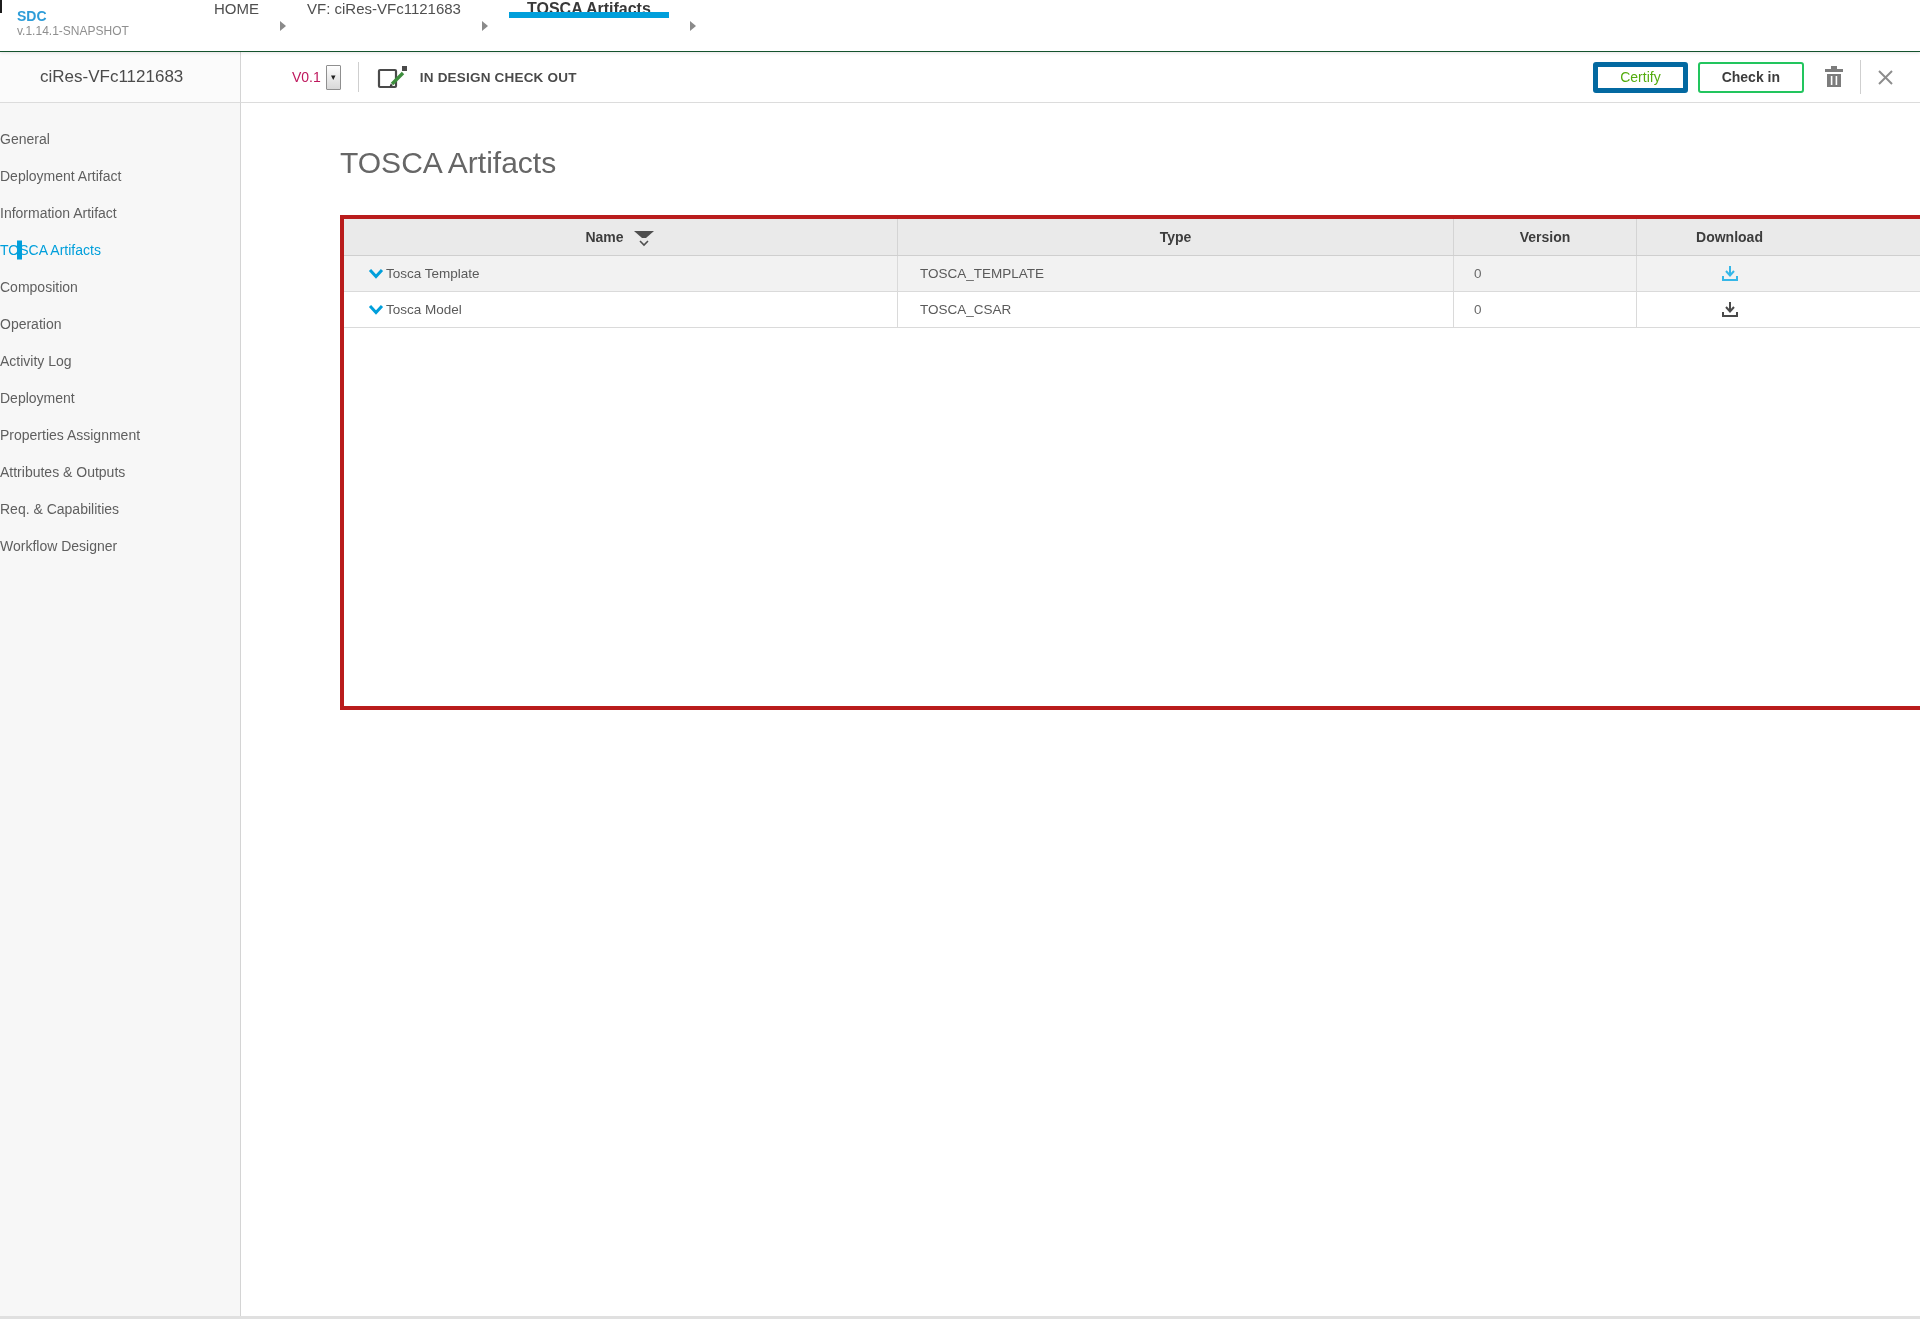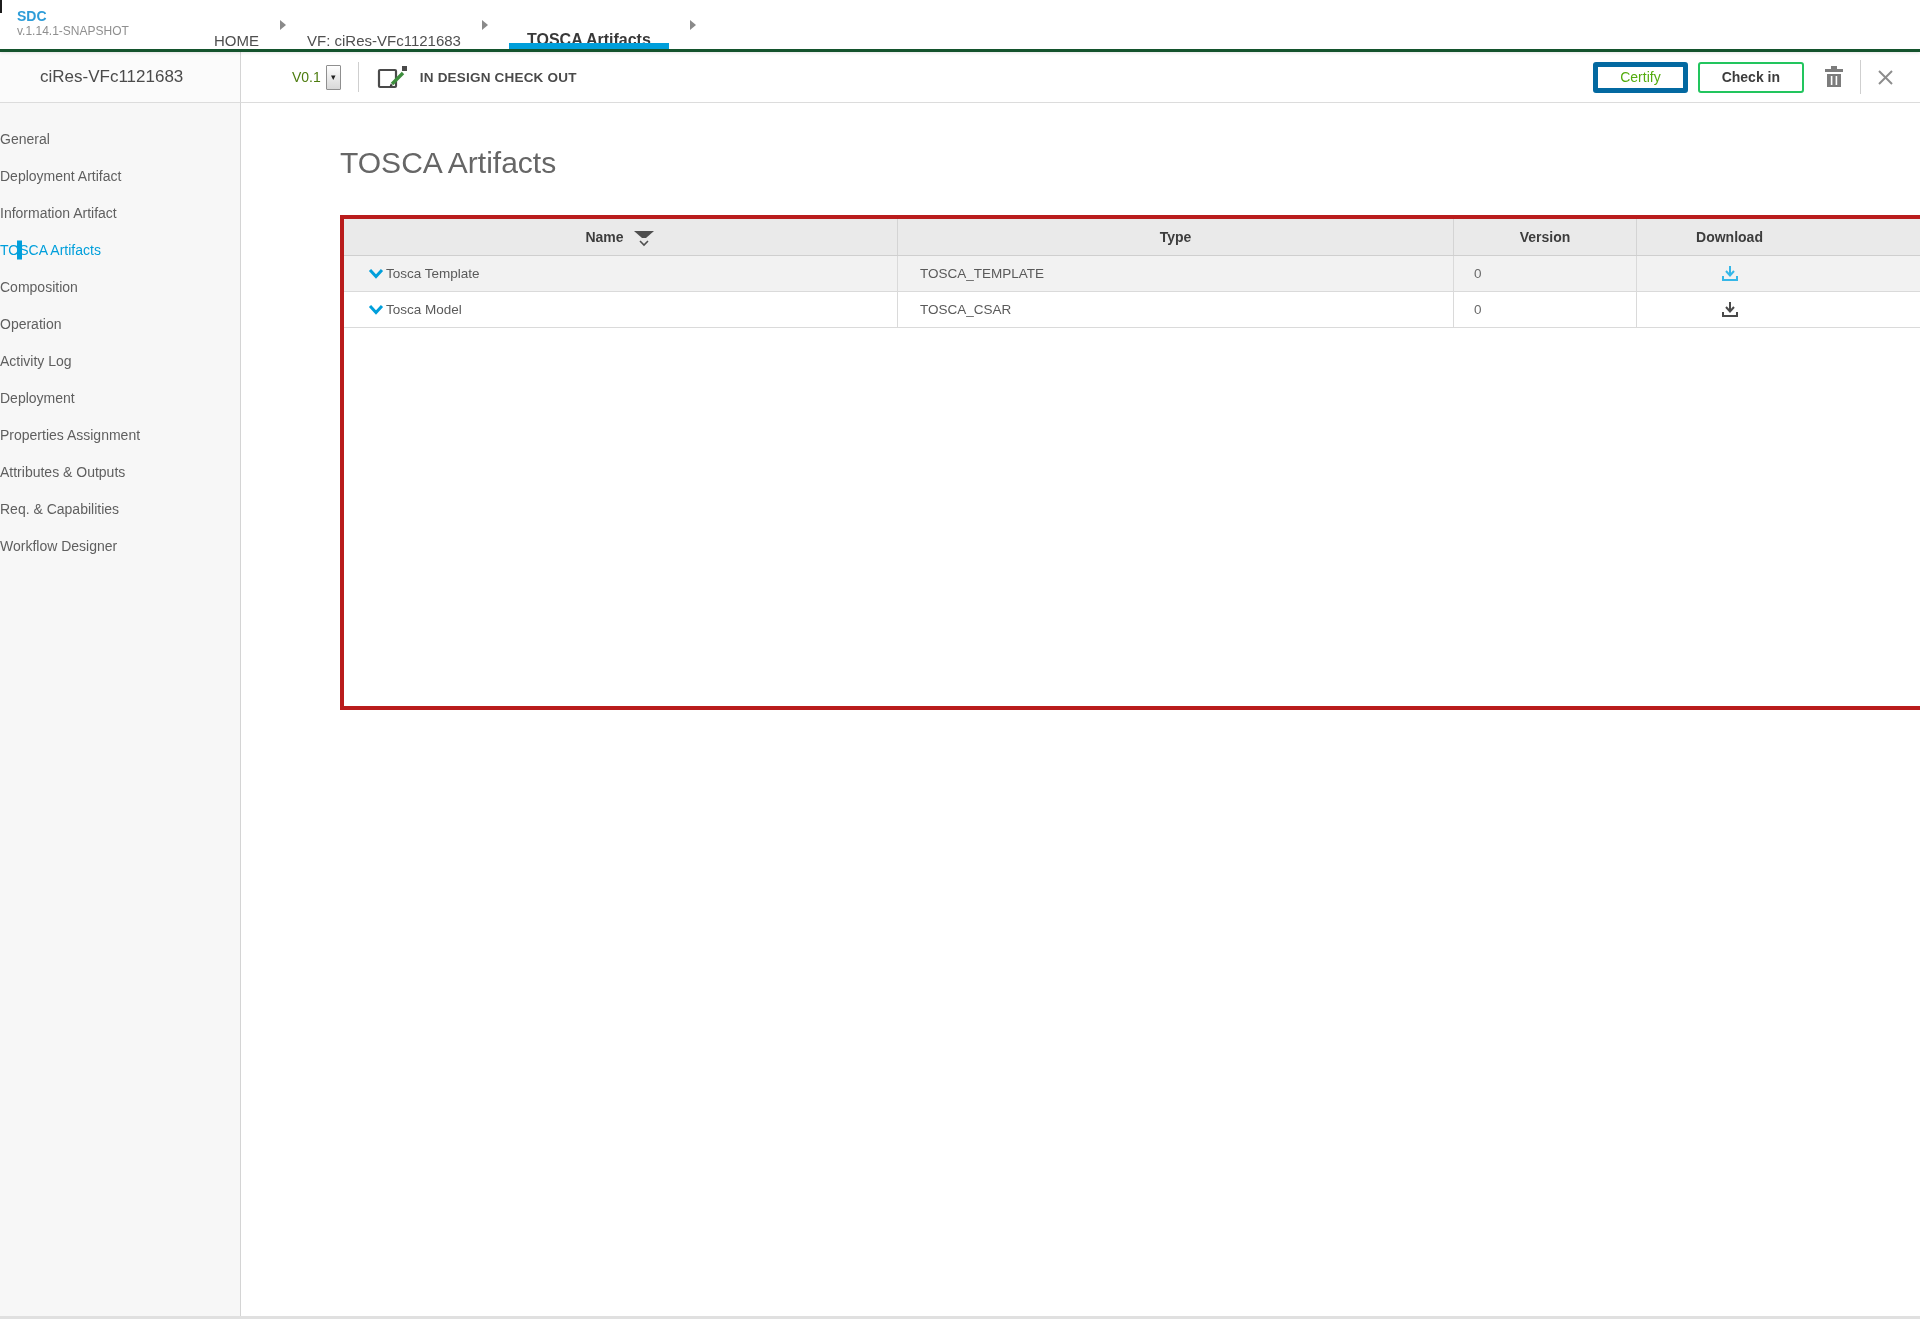--- a/index.html
+++ b/index.html
@@ -1,44 +1,44 @@
 <!DOCTYPE html>
 <html><head>
 <meta charset="utf-8">
 <style>
   * { margin:0; padding:0; box-sizing:border-box; }
   html,body { width:1920px; height:1319px; overflow:hidden; background:#fff;
               font-family:"Liberation Sans", sans-serif; color:#5a5a5a; }
 
   
   .top-header { position:absolute; top:0; left:0; width:1920px; height:52px;
-                background:#fff; border-bottom:3px solid #14532d;
+                background:#fff; border-bottom:1px solid #14532d;
                 box-shadow:0 1px 3px rgba(0,0,0,.10); z-index:20;
                 display:flex; align-items:stretch; }
   .corner-mark { position:absolute; left:0; top:0; width:2px; height:13px; background:#1c1c1c; }
   .logo-block { width:214px; padding:9px 0 0 17px; }
   .logo-title { color:#2d9cd8; font-weight:700; font-size:14px; line-height:15px; }
   .logo-version { color:#8f8f8f; font-size:12px; line-height:14px; }
-  .breadcrumb { display:flex; align-items:flex-end; }
+  .breadcrumb { display:flex; align-items:flex-start; }
   .crumb { display:flex; align-items:center; font-size:15px; color:#4f4f4f; cursor:pointer; }
   .crumb.active { font-weight:700; font-size:16px; color:#383838; position:relative; padding:0 18px; }
   .crumb.active::after { content:""; position:absolute; left:0; right:0; bottom:0; height:6px; background:#009fdb; }
   .crumb-arrow { width:0; height:0; border-left:6px solid #8a8a8a;
                  border-top:5px solid transparent; border-bottom:5px solid transparent;
                  margin:0 21px; align-self:center; }
 
   
   .second-row { position:absolute; top:52px; left:0; width:1920px; height:51px; display:flex; z-index:10; }
   .component-header { width:241px; height:51px; background:#fbfbfb;
                       border-right:1px solid #d4d4d4; border-bottom:1px solid #dcdcdc;
                       display:flex; align-items:center; padding-left:40px; }
   .component-title { font-size:17px; font-weight:400; color:#4b4b4b; }
   .toolbar { flex:1; height:51px; background:#fff; border-bottom:1px solid #dcdcdc;
              display:flex; align-items:center; padding-right:25px; }
-  .version-label { margin-left:51px; font-size:14px; color:#4d7c0f; }
+  .version-label { margin-left:51px; font-size:14px; color:#be185d; }
   .version-spinner { margin-left:5px; width:15px; height:25px; border:1px solid #8f8f8f;
                      background:linear-gradient(#fefefe,#d8d8d8); border-radius:1px;
                      display:flex; align-items:center; justify-content:center;
                      font-size:9px; color:#222; cursor:pointer; }
   .v-divider { width:1px; height:30px; background:#cfcfcf; margin:0 17px; }
   .v-divider-sm { width:1px; height:34px; background:#cfcfcf; margin:0 15px; }
   .state-icon { width:34px; height:28px; }
   .state-label { margin-left:10px; font-size:13.5px; font-weight:700; color:#4a4a4a; letter-spacing:.2px; }
   .toolbar-spacer { flex:1; }
   .btn { height:31px; border-radius:3px; font-size:14px; padding:0 22px; background:#fff;

